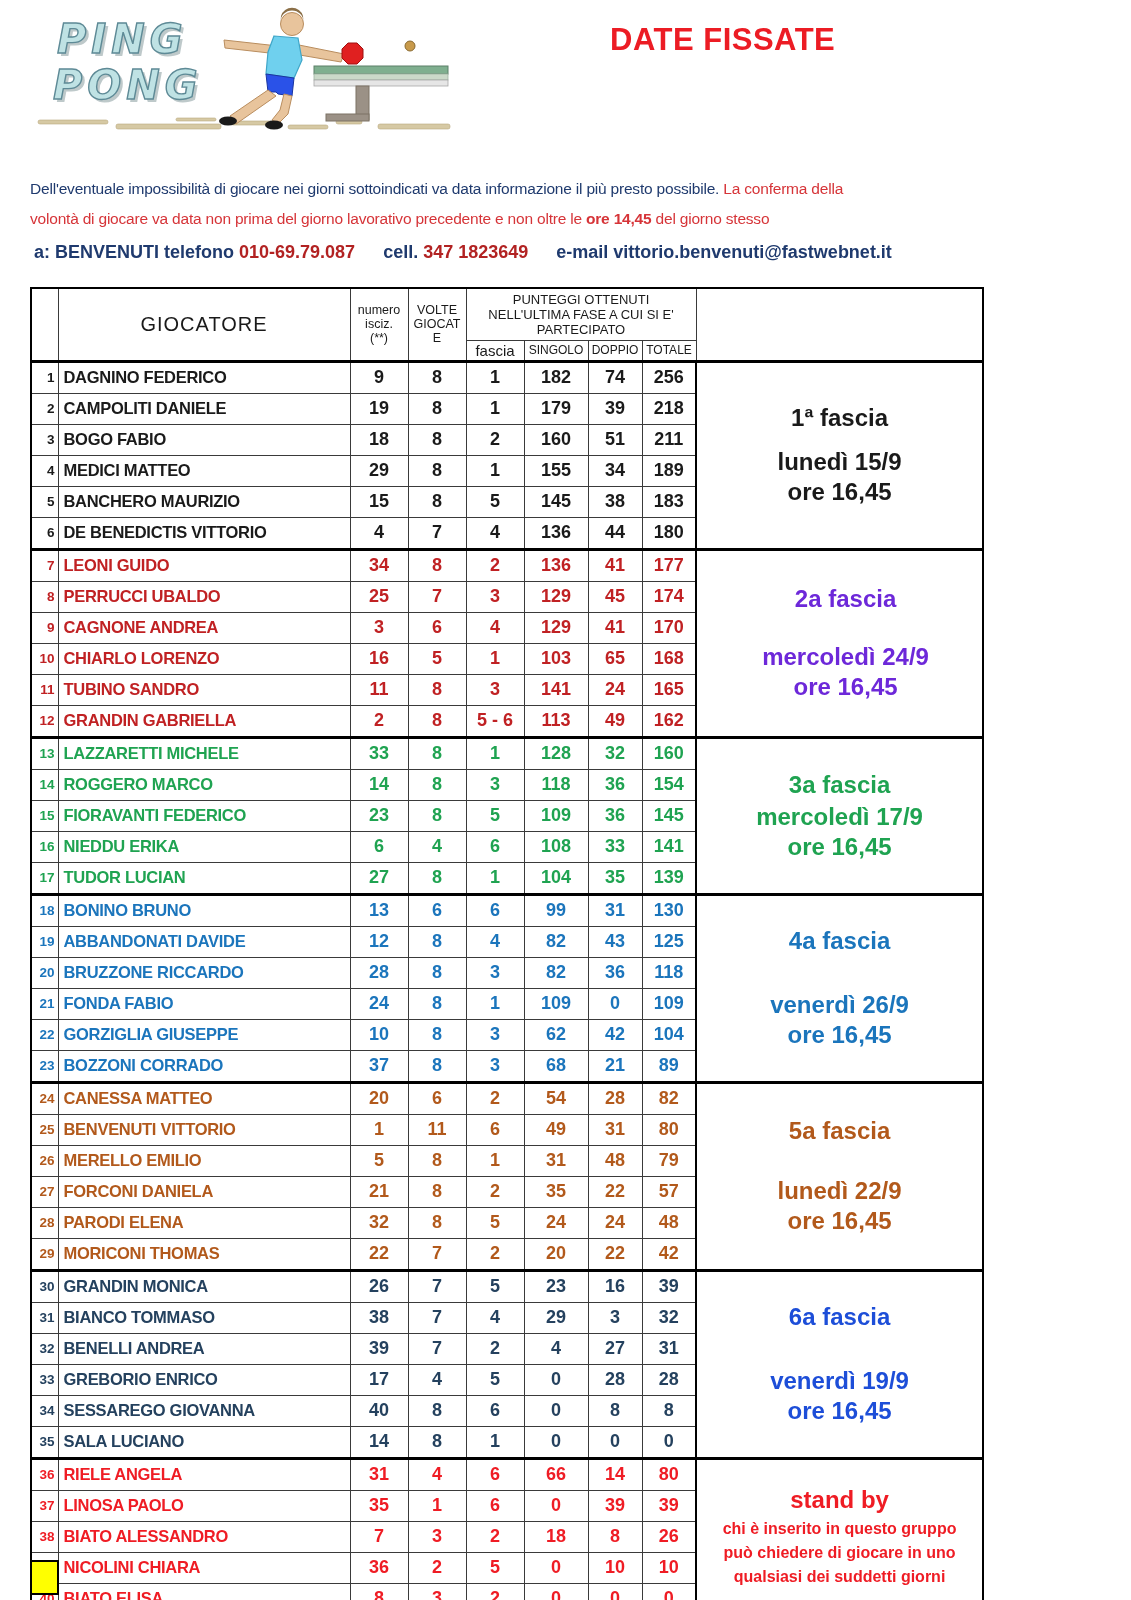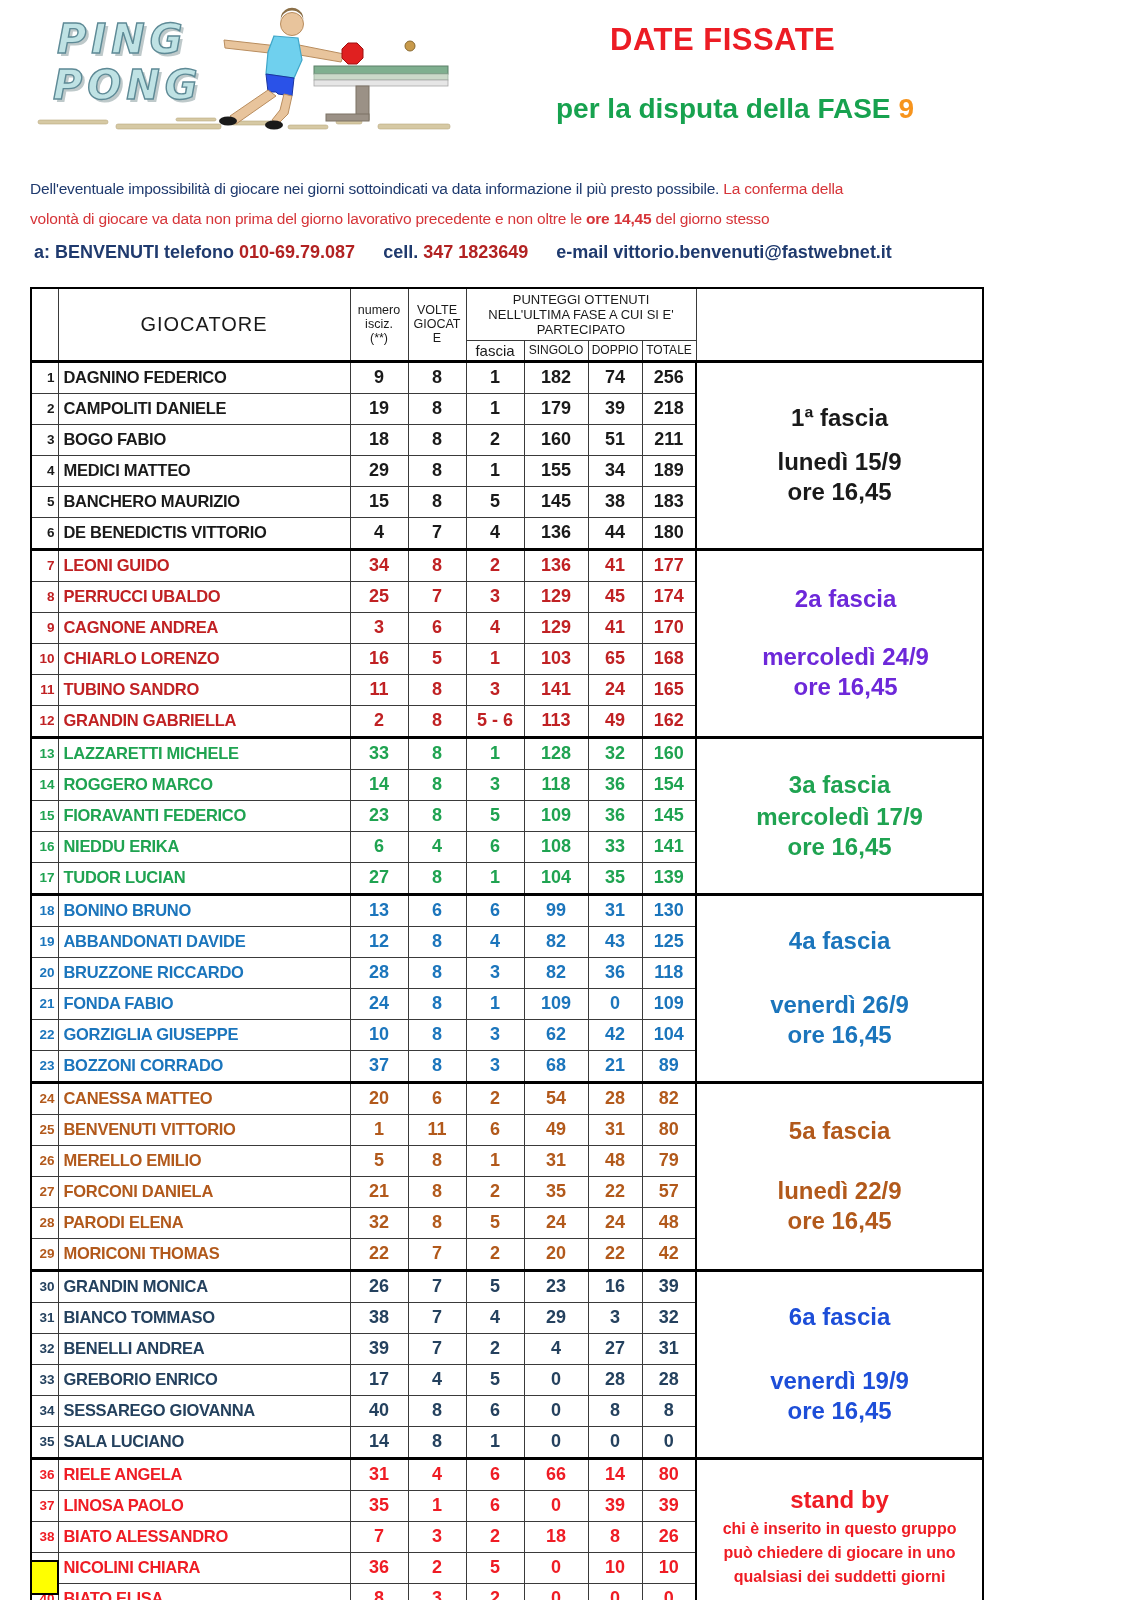--- a/index.html
+++ b/index.html
@@ -109,23 +109,20 @@
       <path d="M258 92 L266 94 L262 112 L252 122 L246 118 L254 108 Z" fill="#e8c49c" stroke="#b98d5e" stroke-width="1"></path>
 
       <ellipse cx="202" cy="119" rx="9" ry="4.5" fill="#1a1a1a"></ellipse>
       <ellipse cx="248" cy="123" rx="9" ry="4.5" fill="#1a1a1a"></ellipse>
 
       <polygon points="322,41 331,41 337,47 337,56 331,62 322,62 316,56 316,47" fill="#e02020" stroke="#a01010" stroke-width="1"></polygon>
     </g>
   </svg>
 
   <div class="title">DATE FISSATE</div>
-  <div class="subtitle">
-    <span>per la disputa della FASE</span><span class="num">9</span>
-  </div>
 
   <div class="intro">
     <span class="navy">Dell'eventuale impossibilità di giocare nei giorni sottoindicati va data informazione il più presto possibile.</span><span class="red"> La conferma della</span><br>
     <span class="red">volontà di giocare va data non prima del giorno lavorativo precedente e non oltre le </span><span class="red b">ore 14,45</span><span class="red"> del giorno stesso</span>
   </div>
 
   <div class="contact">
     <span>a: BENVENUTI telefono </span><span class="red">010-69.79.087</span><span class="gap">cell. </span><span class="red">347 1823649</span><span class="gap">e-mail </span><span>vittorio.benvenuti@fastwebnet.it</span>
   </div>
 

